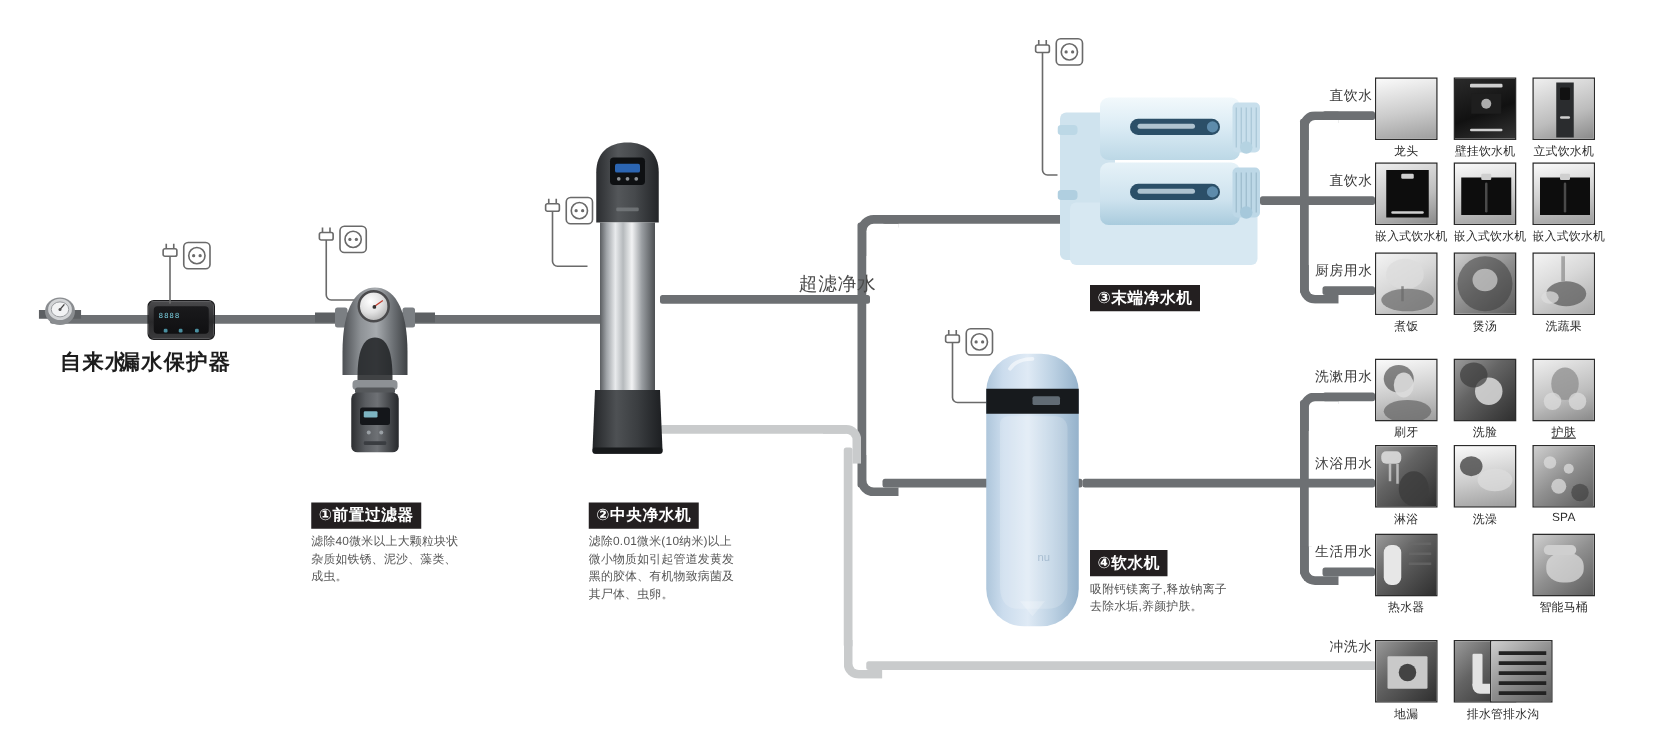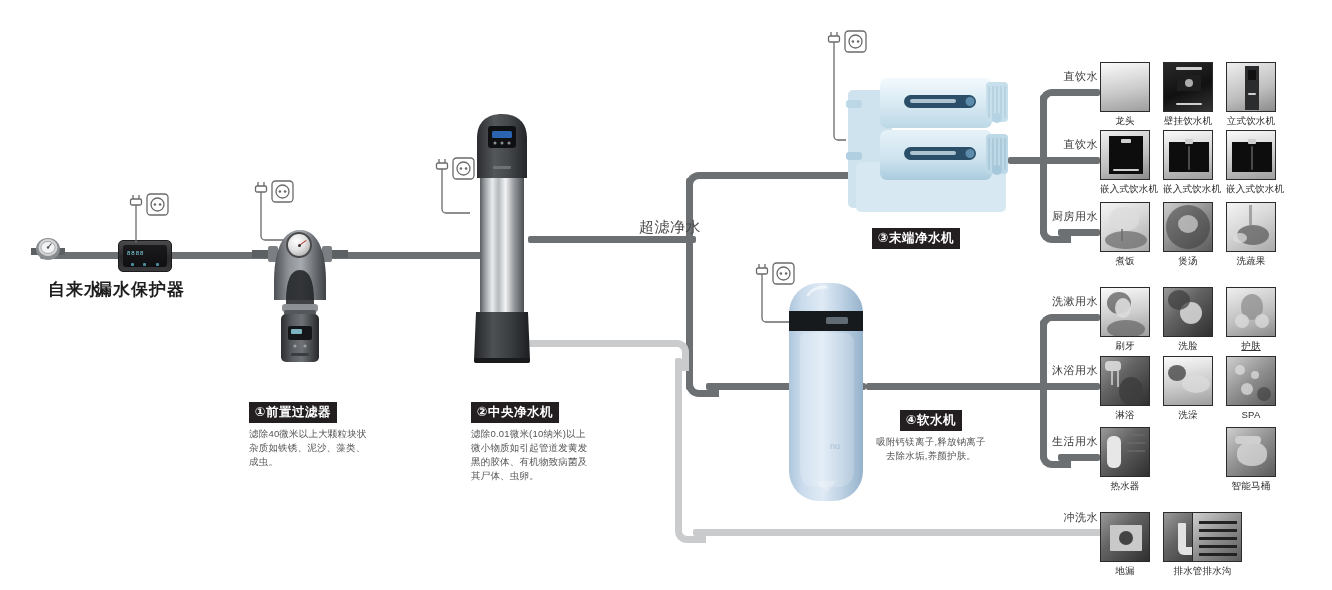--- a/index.html
+++ b/index.html
@@ -392,21 +392,21 @@
       <rect x="3" y="30" width="74" height="20" fill="#171a1d"></rect>
       <rect x="40" y="36" width="22" height="7" rx="1.5" fill="#6f7a84" opacity=".85"></rect>
       <path d="M14 58 C14 54 17 52 22 52 L58 52 C64 52 68 56 68 62 L68 190
                C68 200 62 206 52 206 L28 206 C18 206 14 198 14 188 Z" fill="#ffffff" opacity=".18"></path>
       <path d="M22 14 C26 8 34 6 40 6" stroke="#ffffff" stroke-width="3" fill="none" opacity=".55" stroke-linecap="round"></path>
       <path d="M30 200 L40 212 L50 200" fill="#ffffff" opacity=".22"></path>
       <text x="44" y="168" font-size="9" fill="#9fb6cb" font-family="'Liberation Sans',sans-serif" opacity=".8">nu</text>
     </svg>
   </div>
 
-  <div class="caption" style="left:872px;top:410px;text-align:center;">
+  <div class="caption" style="left:872px;top:440px;">
     <div class="bar">④软水机</div>
     <div class="body">吸附钙镁离子,释放钠离子去除水垢,养颜护肤。</div>
   </div>
 
   <div class="abs branchlabel" style="left:1050px;top:69px;width:48px;">直饮水</div>
   <div class="abs branchlabel" style="left:1050px;top:137px;width:48px;">直饮水</div>
   <div class="abs branchlabel" style="left:1039px;top:209px;width:59px;">厨房用水</div>
   <div class="abs branchlabel" style="left:1039px;top:294px;width:59px;">洗漱用水</div>
   <div class="abs branchlabel" style="left:1039px;top:363px;width:59px;">沐浴用水</div>
   <div class="abs branchlabel" style="left:1039px;top:434px;width:59px;">生活用水</div>

